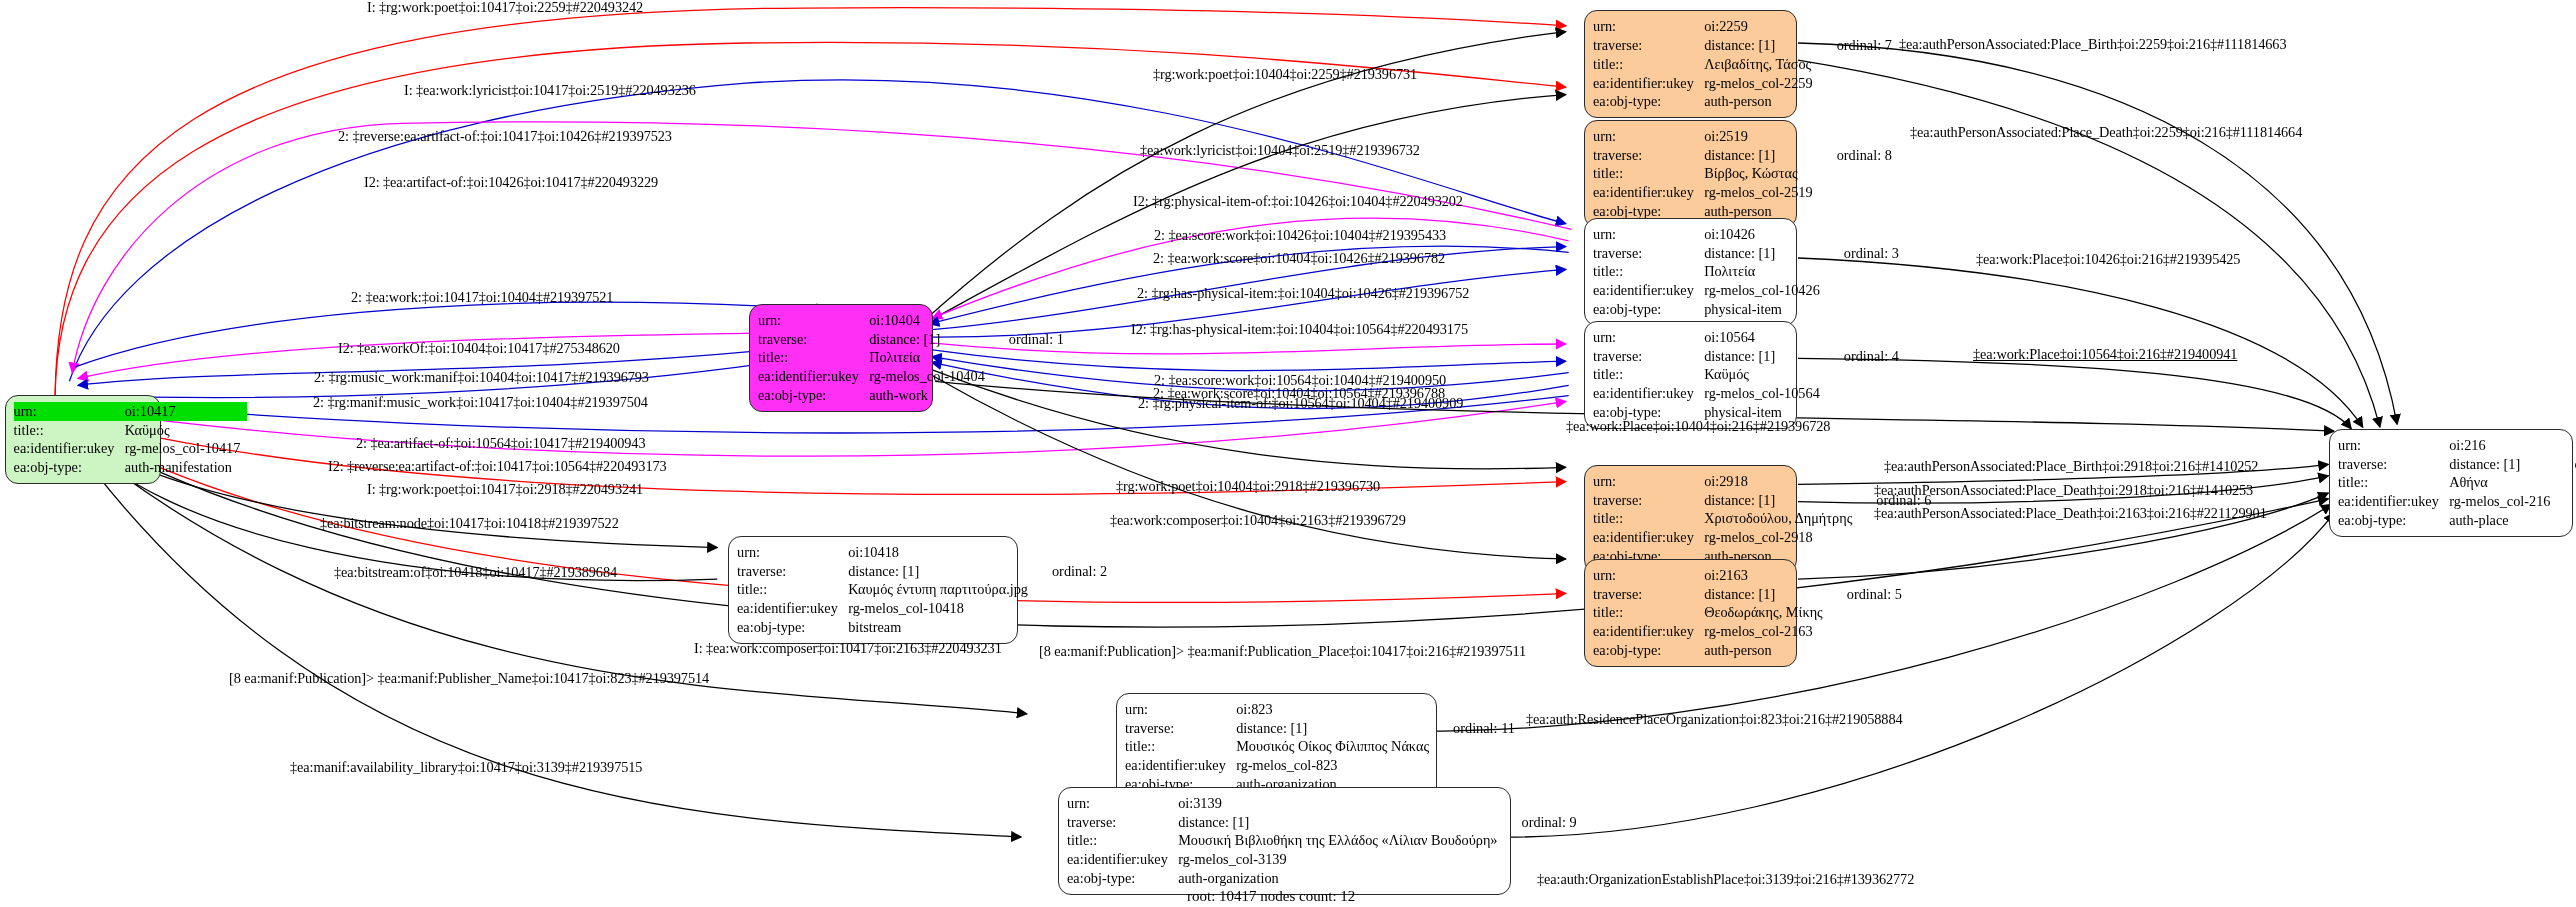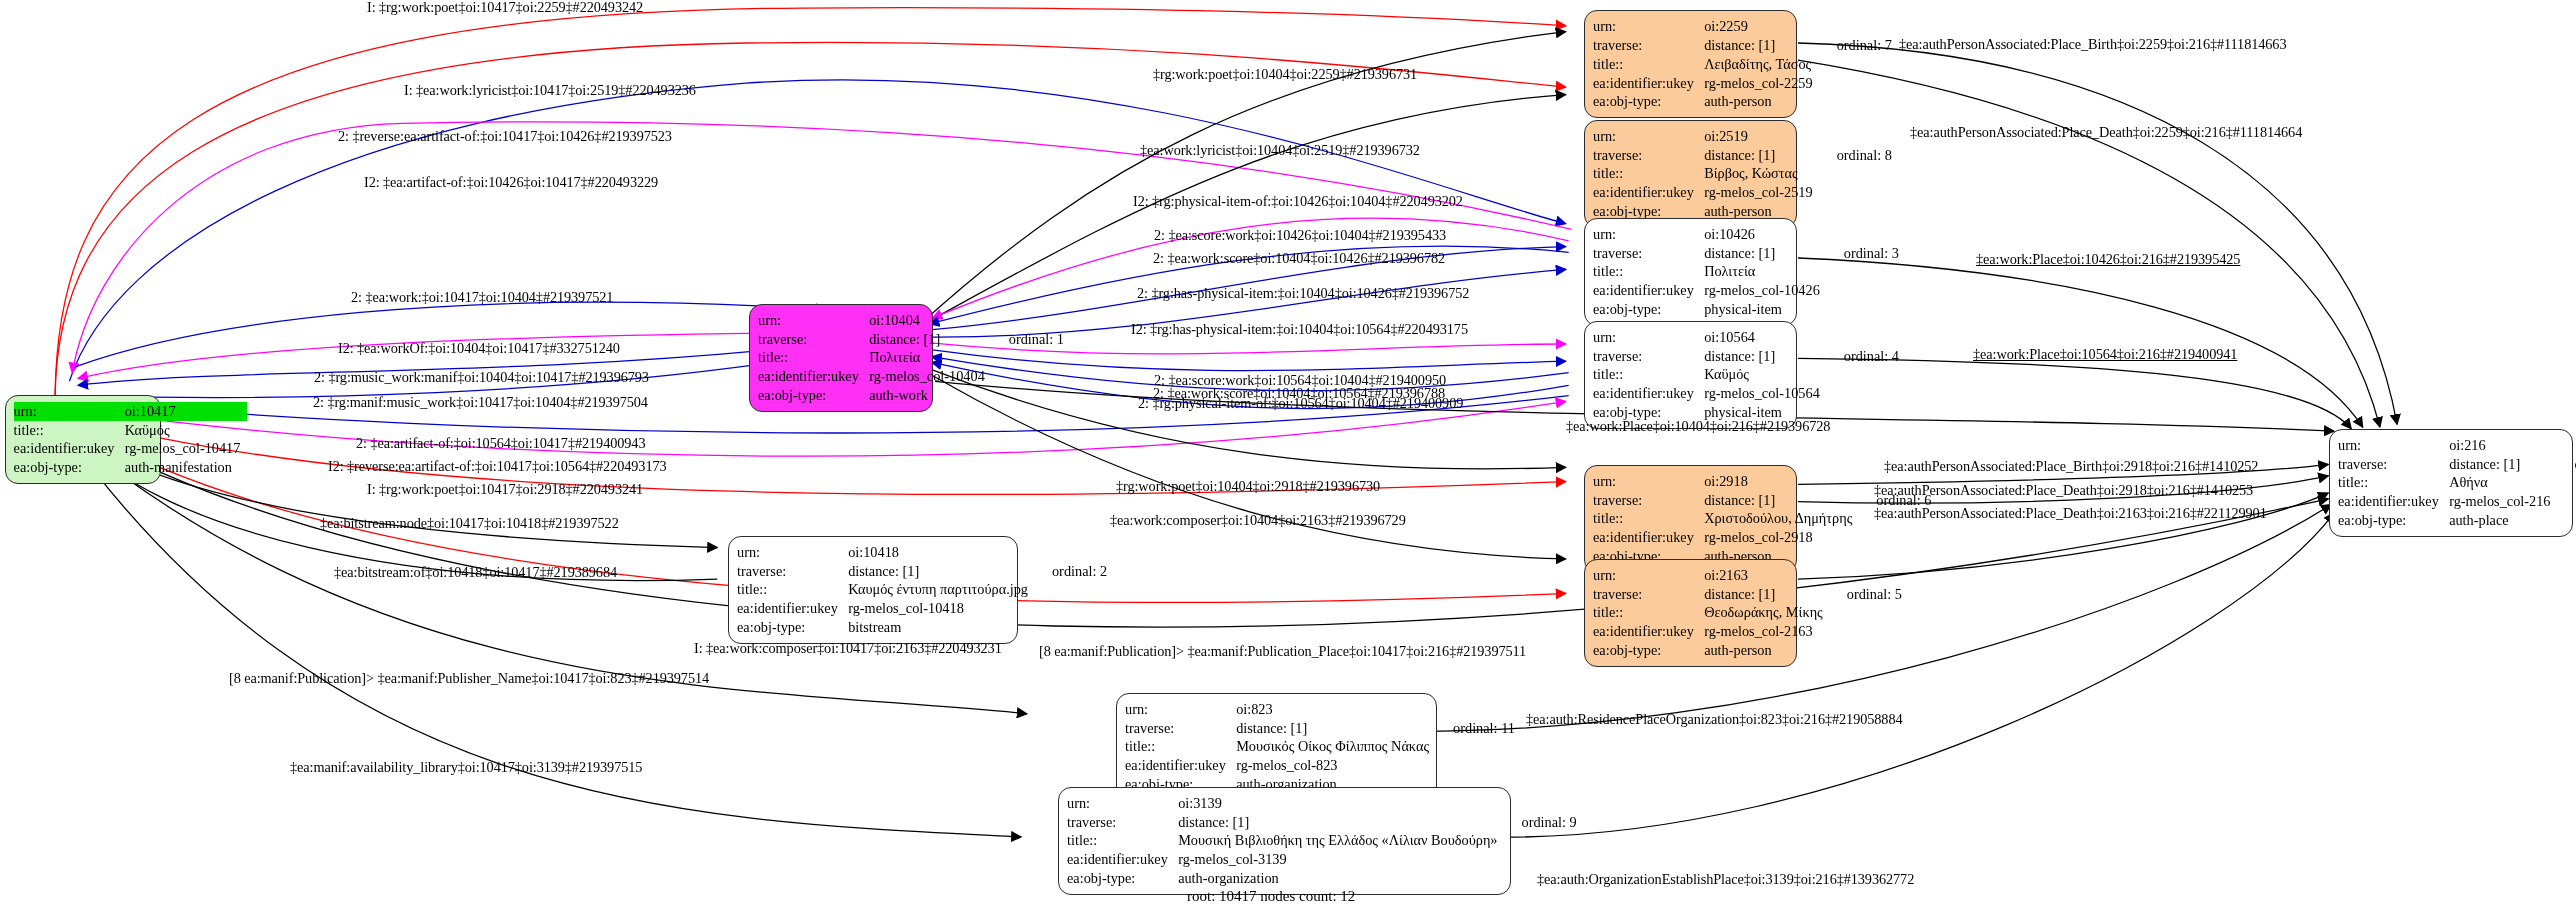--- a/index.html
+++ b/index.html
@@ -512,37 +512,37 @@
   <div class="elabel" style="left:1140px;top:143px;">‡ea:work:lyricist‡oi:10404‡oi:2519‡#219396732</div>
   <div class="elabel" style="left:1133px;top:194px;">I2: ‡rg:physical-item-of:‡oi:10426‡oi:10404‡#220493202</div>
   <div class="elabel" style="left:1154px;top:228px;">2: ‡ea:score:work‡oi:10426‡oi:10404‡#219395433</div>
   <div class="elabel" style="left:1153px;top:251px;">2: ‡ea:work:score‡oi:10404‡oi:10426‡#219396782</div>
   <div class="elabel" style="left:1137px;top:286px;">2: ‡rg:has-physical-item:‡oi:10404‡oi:10426‡#219396752</div>
   <div class="elabel" style="left:1131px;top:322px;">I2: ‡rg:has-physical-item:‡oi:10404‡oi:10564‡#220493175</div>
   <div class="elabel" style="left:1153px;top:344px;margin-top:42px;">2: ‡ea:work:score‡oi:10404‡oi:10564‡#219396788</div>
   <div class="elabel" style="left:1154px;top:373px;">2: ‡ea:score:work‡oi:10564‡oi:10404‡#219400950</div>
   <div class="elabel" style="left:1138px;top:396px;">2: ‡rg:physical-item-of:‡oi:10564‡oi:10404‡#219400909</div>
   <div class="elabel" style="left:351px;top:290px;">2: ‡ea:work:‡oi:10417‡oi:10404‡#219397521</div>
-  <div class="elabel" style="left:338px;top:341px;">I2: ‡ea:workOf:‡oi:10404‡oi:10417‡#332751240</div>
+  <div class="elabel" style="left:338px;top:341px;">I2: ‡ea:workOf:‡oi:10404‡oi:10417‡#275348620</div>
   <div class="elabel" style="left:314px;top:370px;">2: ‡rg:music_work:manif‡oi:10404‡oi:10417‡#219396793</div>
   <div class="elabel" style="left:313px;top:395px;">2: ‡rg:manif:music_work‡oi:10417‡oi:10404‡#219397504</div>
   <div class="elabel" style="left:356px;top:436px;text-align:right;">2: ‡ea:artifact-of:‡oi:10564‡oi:10417‡#219400943</div>
   <div class="elabel" style="left:328px;top:459px;">I2: ‡reverse:ea:artifact-of:‡oi:10417‡oi:10564‡#220493173</div>
   <div class="elabel" style="left:367px;top:482px;">I: ‡rg:work:poet‡oi:10417‡oi:2918‡#220493241</div>
   <div class="elabel" style="left:1116px;top:479px;">‡rg:work:poet‡oi:10404‡oi:2918‡#219396730</div>
   <div class="elabel" style="left:1110px;top:513px;">‡ea:work:composer‡oi:10404‡oi:2163‡#219396729</div>
   <div class="elabel" style="left:694px;top:641px;">I: ‡ea:work:composer‡oi:10417‡oi:2163‡#220493231</div>
   <div class="elabel" style="left:320px;top:516px;">‡ea:bitstream:node‡oi:10417‡oi:10418‡#219397522</div>
   <div class="elabel" style="left:334px;top:565px;">‡ea:bitstream:of‡oi:10418‡oi:10417‡#219389684</div>
   <div class="elabel" style="left:1039px;top:644px;">[8 ea:manif:Publication]&gt; ‡ea:manif:Publication_Place‡oi:10417‡oi:216‡#219397511</div>
   <div class="elabel" style="left:229px;top:671px;">[8 ea:manif:Publication]&gt; ‡ea:manif:Publisher_Name‡oi:10417‡oi:823‡#219397514</div>
   <div class="elabel" style="left:290px;top:760px;">‡ea:manif:availability_library‡oi:10417‡oi:3139‡#219397515</div>
   <div class="elabel" style="left:1899px;top:37px;">‡ea:authPersonAssociated:Place_Birth‡oi:2259‡oi:216‡#111814663</div>
   <div class="elabel" style="left:1910px;top:125px;">‡ea:authPersonAssociated:Place_Death‡oi:2259‡oi:216‡#111814664</div>
-  <div class="elabel" style="left:1976px;top:252px;text-decoration:underline;">‡ea:work:Place‡oi:10426‡oi:216‡#219395425</div>
+  <div class="elabel" style="left:1976px;top:252px;">‡ea:work:Place‡oi:10426‡oi:216‡#219395425</div>
   <div class="elabel" style="left:1973px;top:347px;text-decoration:underline;">‡ea:work:Place‡oi:10564‡oi:216‡#219400941</div>
   <div class="elabel" style="left:1566px;top:419px;">‡ea:work:Place‡oi:10404‡oi:216‡#219396728</div>
   <div class="elabel" style="left:1884px;top:459px;">‡ea:authPersonAssociated:Place_Birth‡oi:2918‡oi:216‡#1410252</div>
   <div class="elabel" style="left:1874px;top:483px;">‡ea:authPersonAssociated:Place_Death‡oi:2918‡oi:216‡#1410253</div>
   <div class="elabel" style="left:1874px;top:506px;">‡ea:authPersonAssociated:Place_Death‡oi:2163‡oi:216‡#221129901</div>
   <div class="elabel" style="left:1526px;top:712px;">‡ea:auth:ResidencePlaceOrganization‡oi:823‡oi:216‡#219058884</div>
   <div class="elabel" style="left:1537px;top:872px;">‡ea:auth:OrganizationEstablishPlace‡oi:3139‡oi:216‡#139362772</div>
 
   <div class="footer" style="left:1187px;top:888px;">root: 10417 nodes count: 12</div>
 

